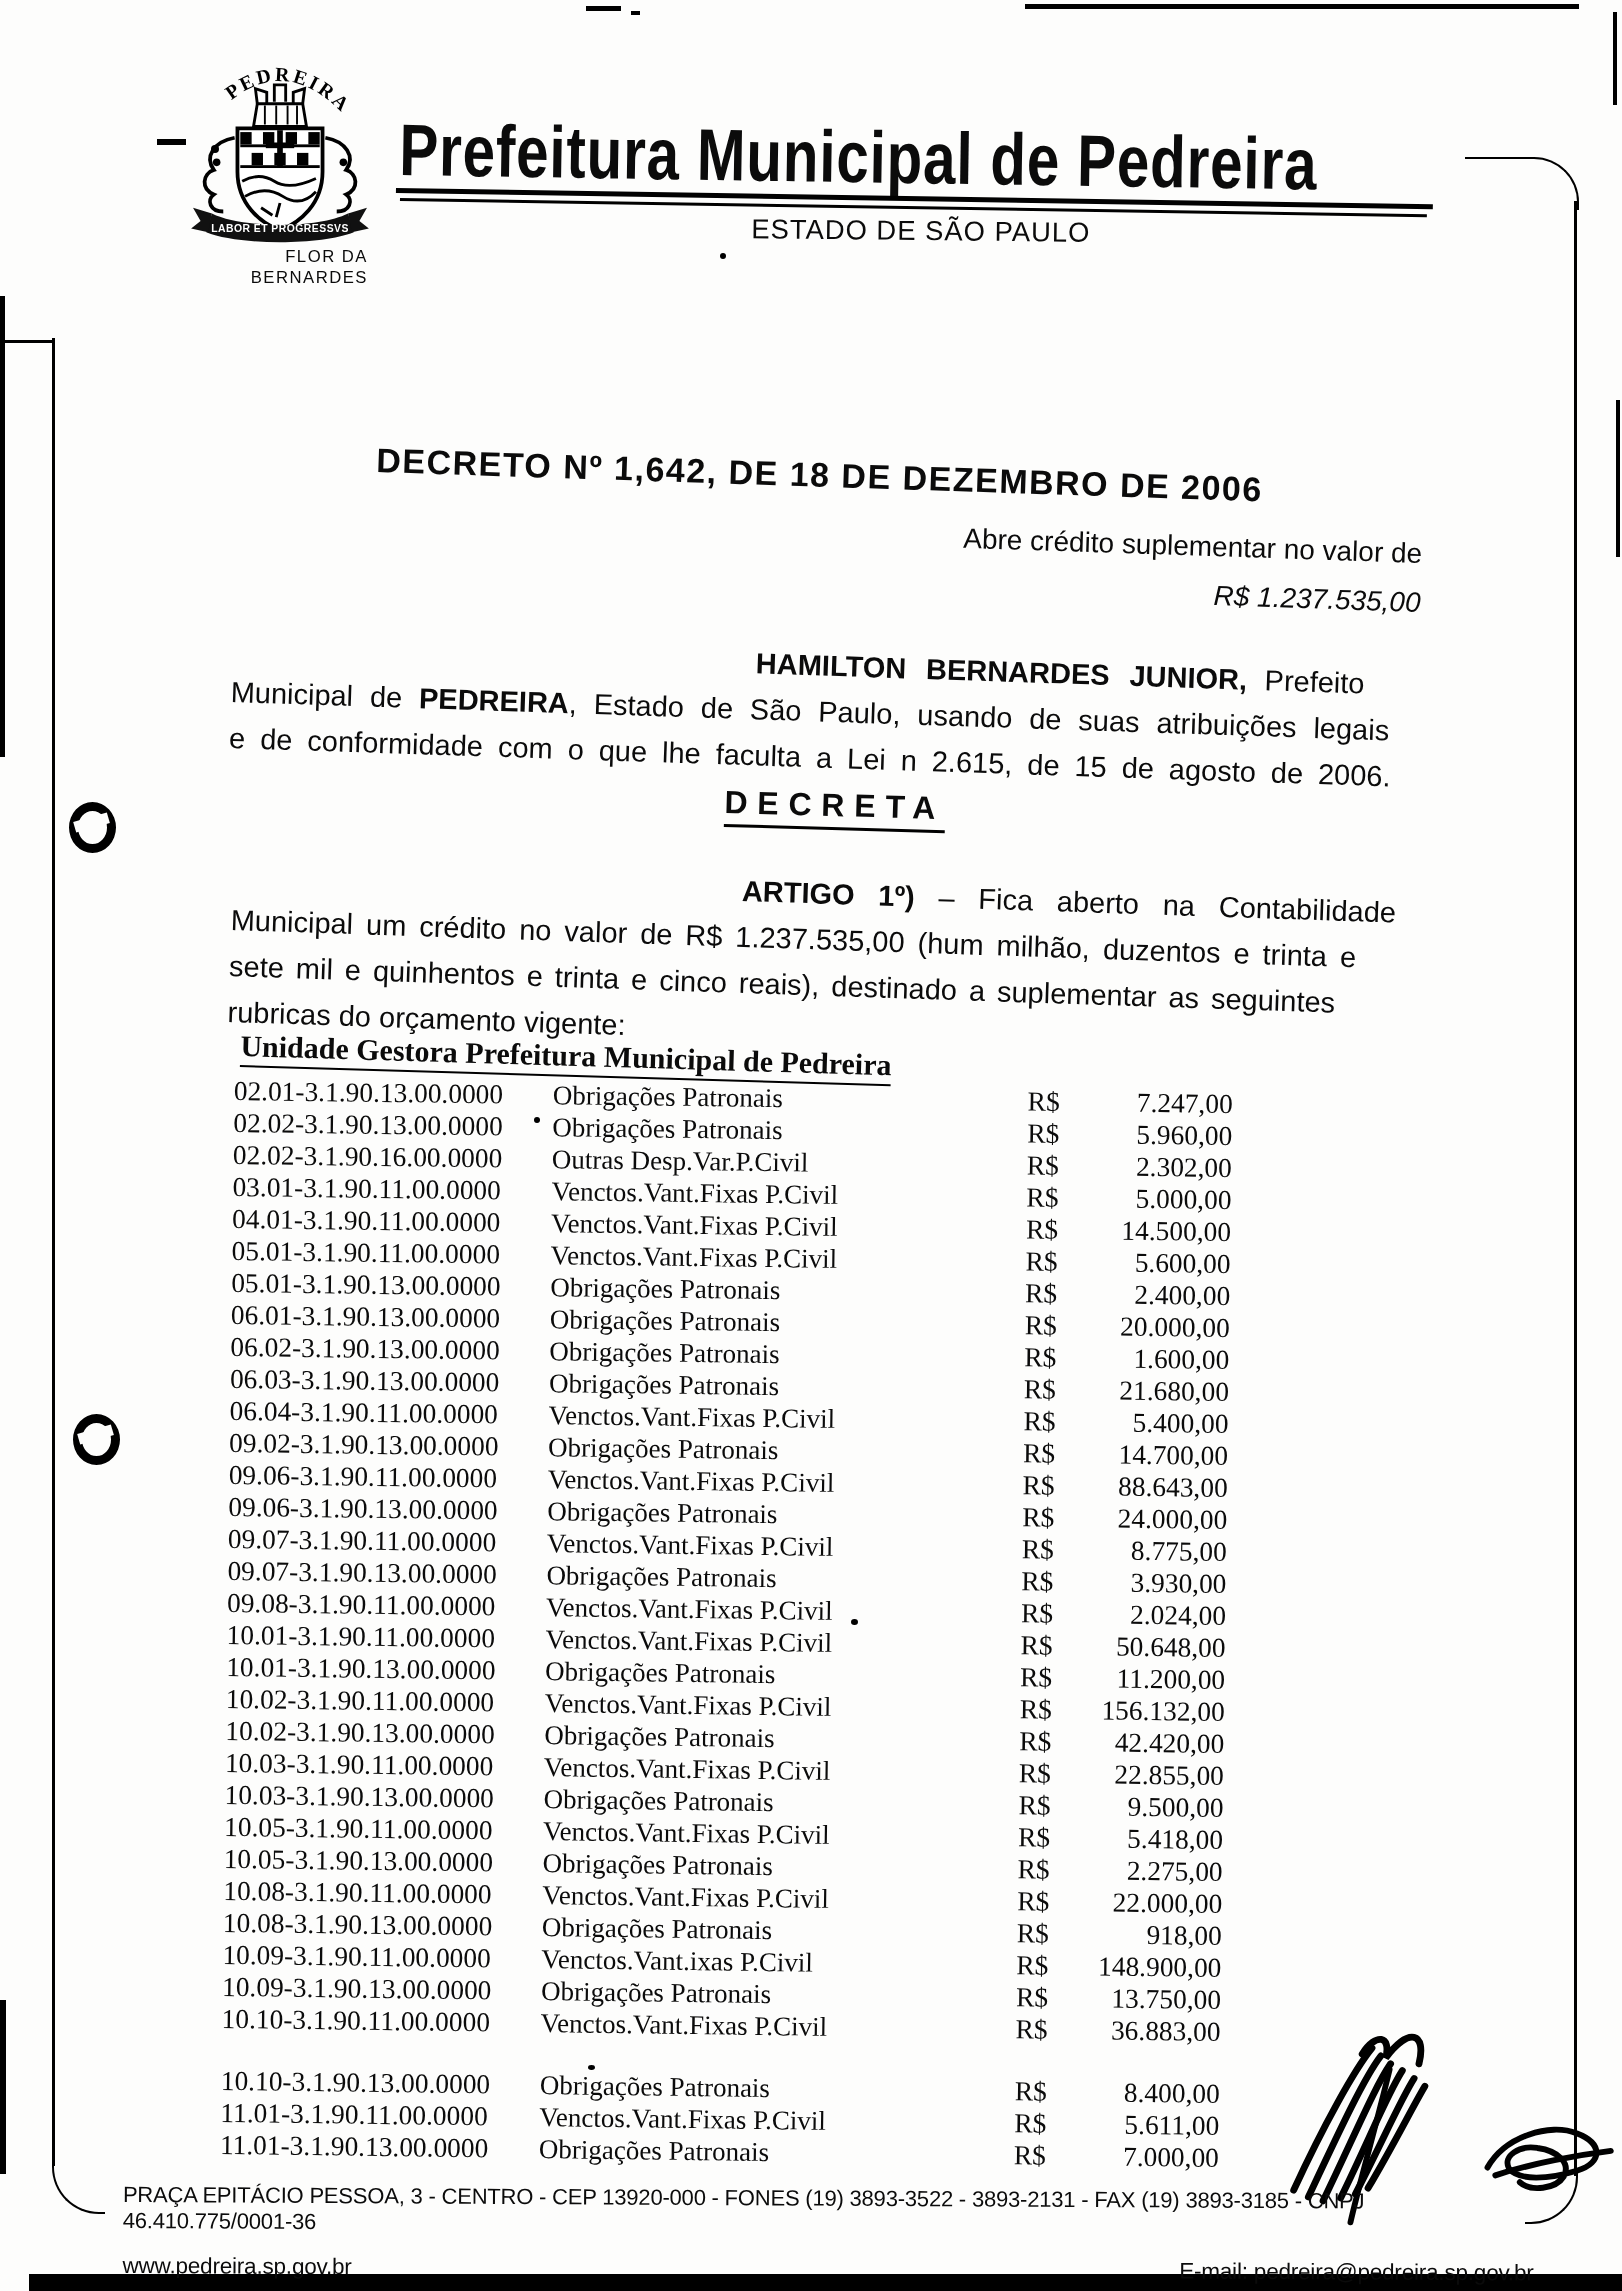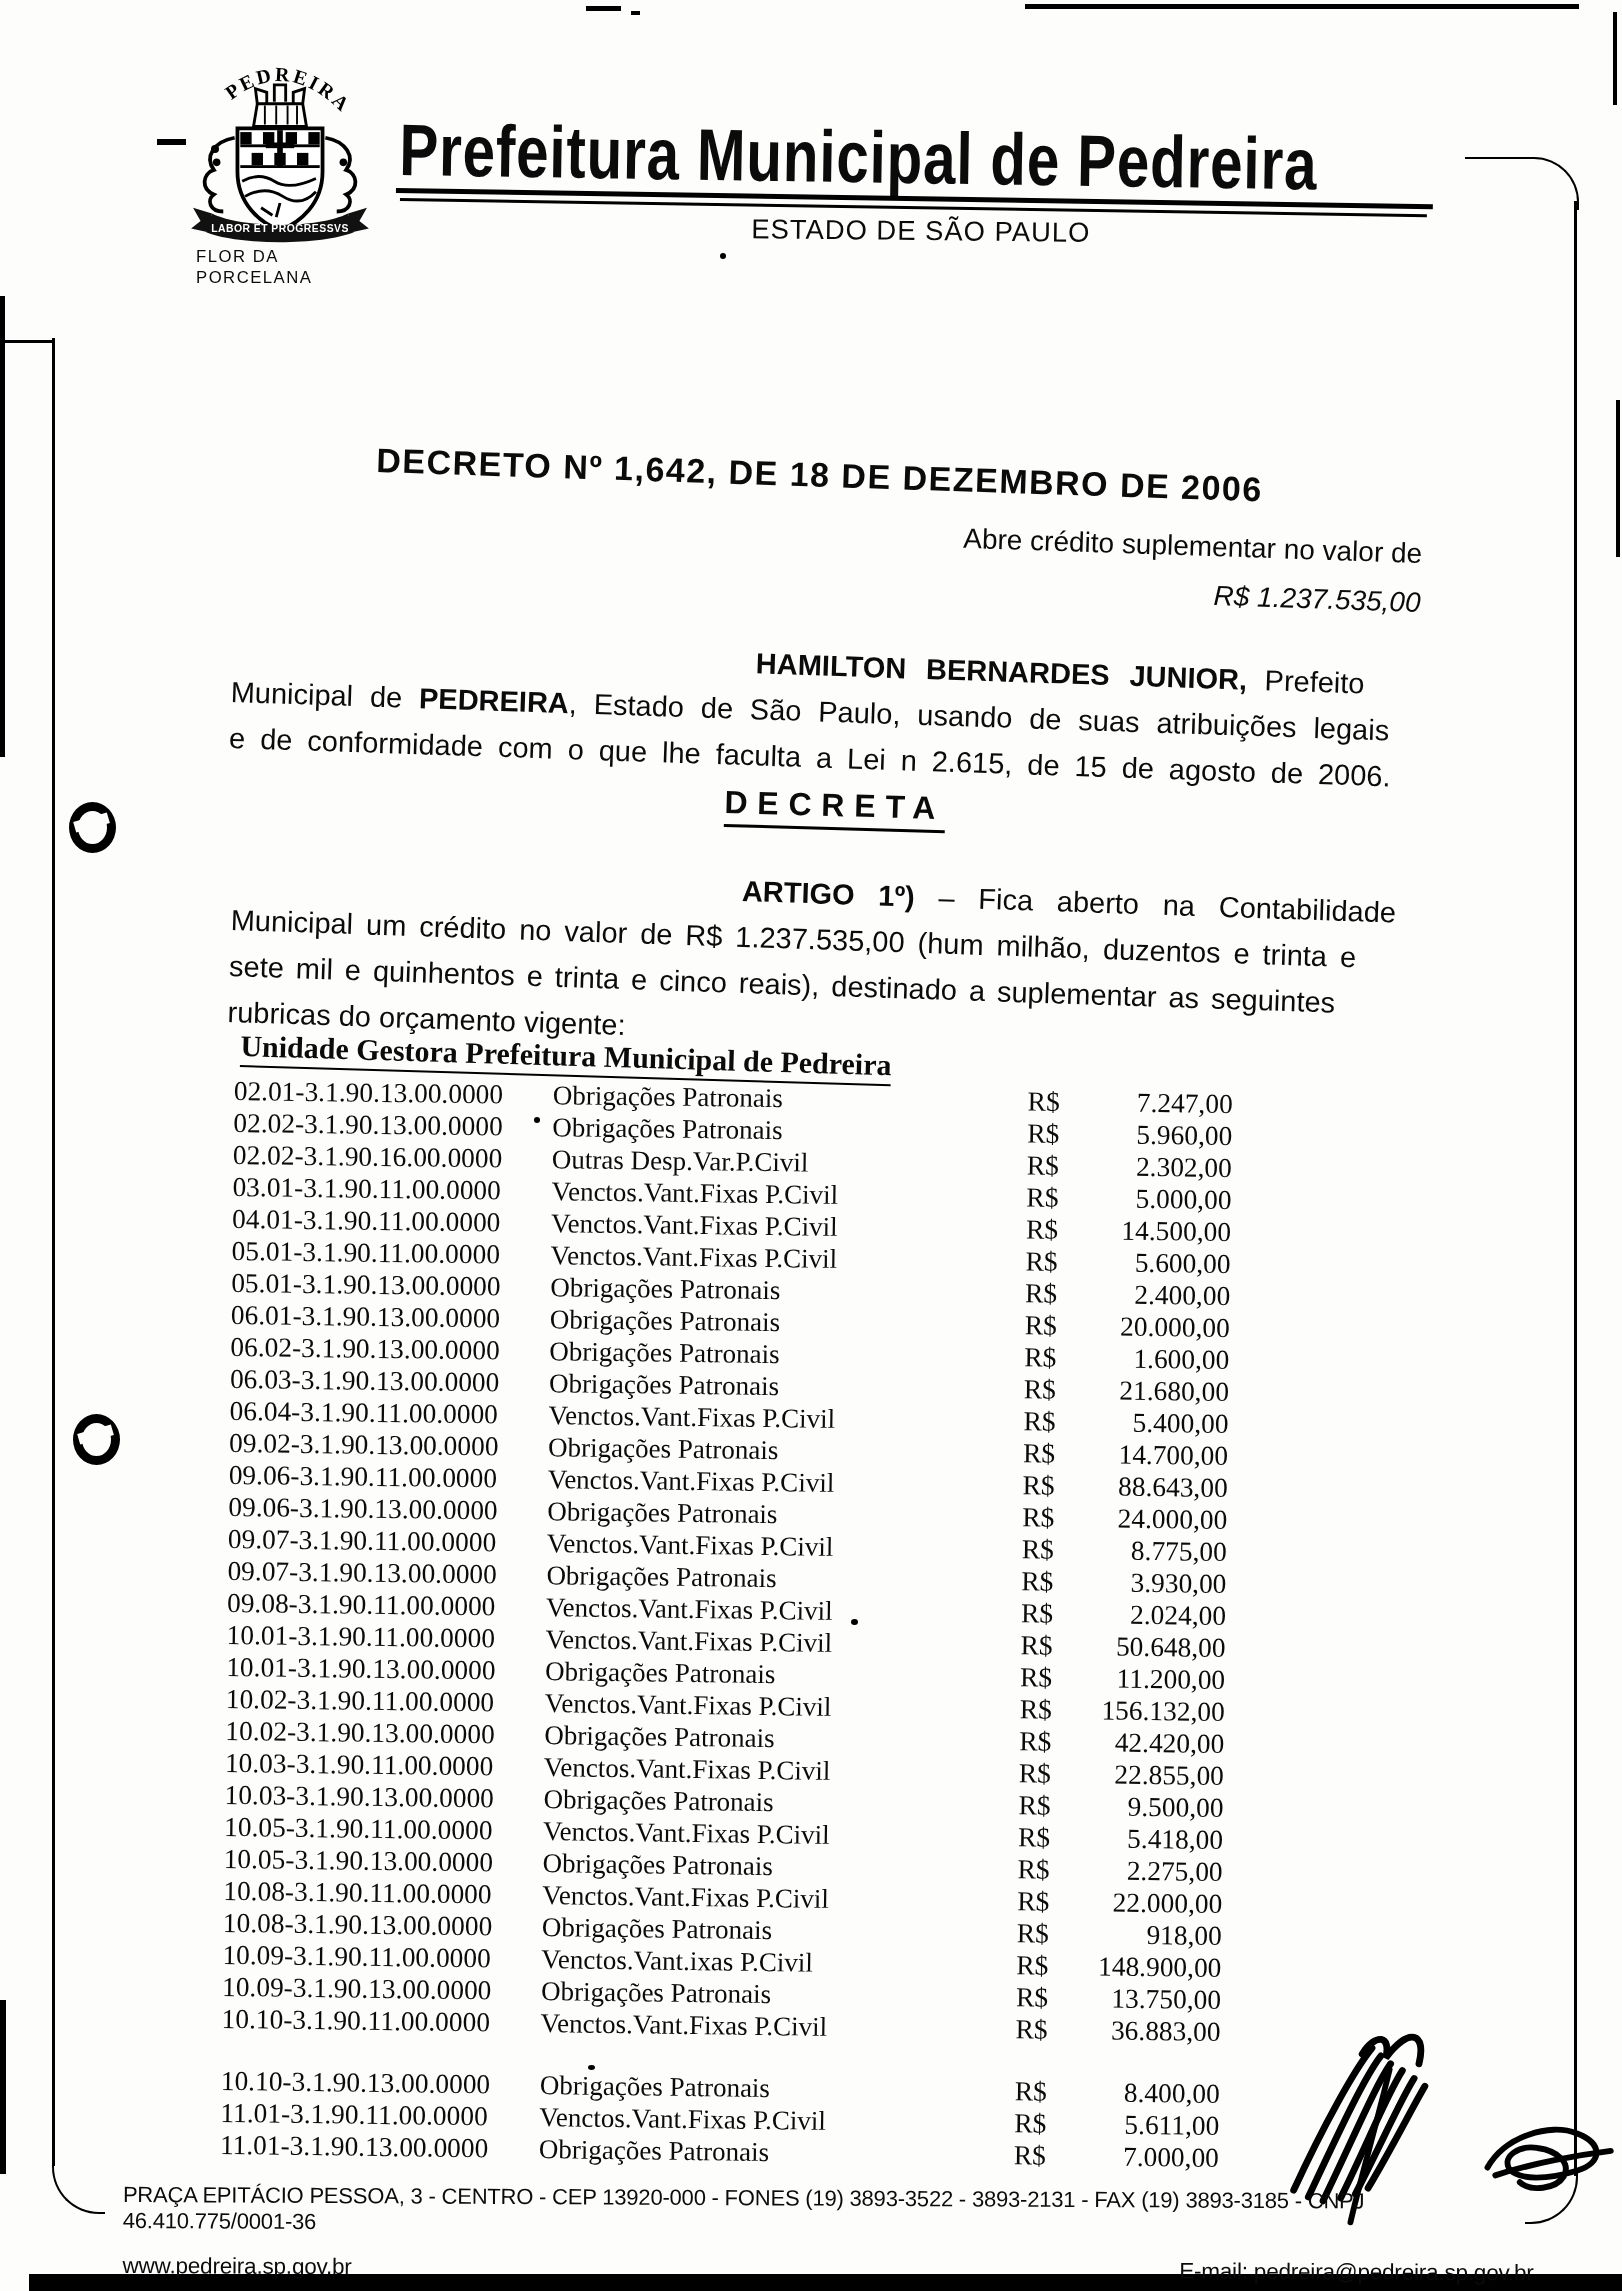--- a/index.html
+++ b/index.html
@@ -22,21 +22,21 @@
       transform:rotate(-16deg);display:block;}
   
   .masthead-title{position:absolute;left:400px;top:108px;font-size:73px;font-weight:bold;
       letter-spacing:1px;transform:rotate(0.9deg) scaleX(0.80);transform-origin:0 0;white-space:nowrap;}
   .title-rule1{position:absolute;left:396px;top:188px;width:1037px;height:4.9px;background:#000;
       transform:rotate(0.9deg);transform-origin:0 0;}
   .title-rule2{position:absolute;left:400px;top:198px;width:1027px;height:2.9px;background:#000;
       transform:rotate(0.9deg);transform-origin:0 0;}
   .masthead-sub{position:absolute;left:627px;top:212px;width:588px;text-align:center;
       font-size:27.4px;letter-spacing:1px;transform:rotate(0.6deg);transform-origin:0 0;}
-  .logo-caption{position:absolute;left:196px;top:247px;width:172px;text-align:left;
+  .logo-caption{position:absolute;left:196px;top:247px;width:172px;text-align:right;
       font-size:16.7px;letter-spacing:1.5px;line-height:20.6px;}
   
   .decree-title{position:absolute;left:377px;top:441px;font-size:34px;font-weight:bold;
       letter-spacing:1.5px;white-space:nowrap;transform:rotate(1.9deg);transform-origin:0 0;}
   .summary{position:absolute;left:676px;top:529px;width:747px;text-align:right;font-size:28px;
       line-height:49px;transform:rotate(1.9deg);transform-origin:100% 0;}
   .summary .it{font-style:italic;}
   .para{position:absolute;left:233px;width:1235px;font-size:29px;line-height:46px;
       transform:rotate(1.9deg);transform-origin:0 0;}
   .para .line{white-space:nowrap;}
@@ -161,21 +161,21 @@
 
     <g>
       <path d="M 28,176 C 60,192 140,192 172,176 L 178,196 C 144,210 56,210 22,196 Z" fill="#111"></path>
       <path d="M 28,176 L 8,170 L 16,184 L 6,192 L 24,196 Z" fill="#111"></path>
       <path d="M 172,176 L 192,170 L 184,184 L 194,192 L 176,196 Z" fill="#111"></path>
       <text x="100" y="196" text-anchor="middle" font-family="Liberation Sans, sans-serif" font-size="11" font-weight="bold" fill="#fff" letter-spacing="0.5">LABOR ET PROGRESSVS</text>
     </g>
   </svg>
   <div class="logo-caption">
     <div>FLOR DA</div>
-    <div>PORCELANA</div>
+    <div>BERNARDES</div>
   </div>
 
   <div class="masthead-title">Prefeitura Municipal de Pedreira</div>
   <div class="title-rule1"></div>
   <div class="title-rule2"></div>
   <div class="masthead-sub">ESTADO DE SÃO PAULO</div>
 
   <div class="decree-title">DECRETO Nº 1,642,  DE 18 DE DEZEMBRO DE 2006</div>
 
   <div class="summary">

